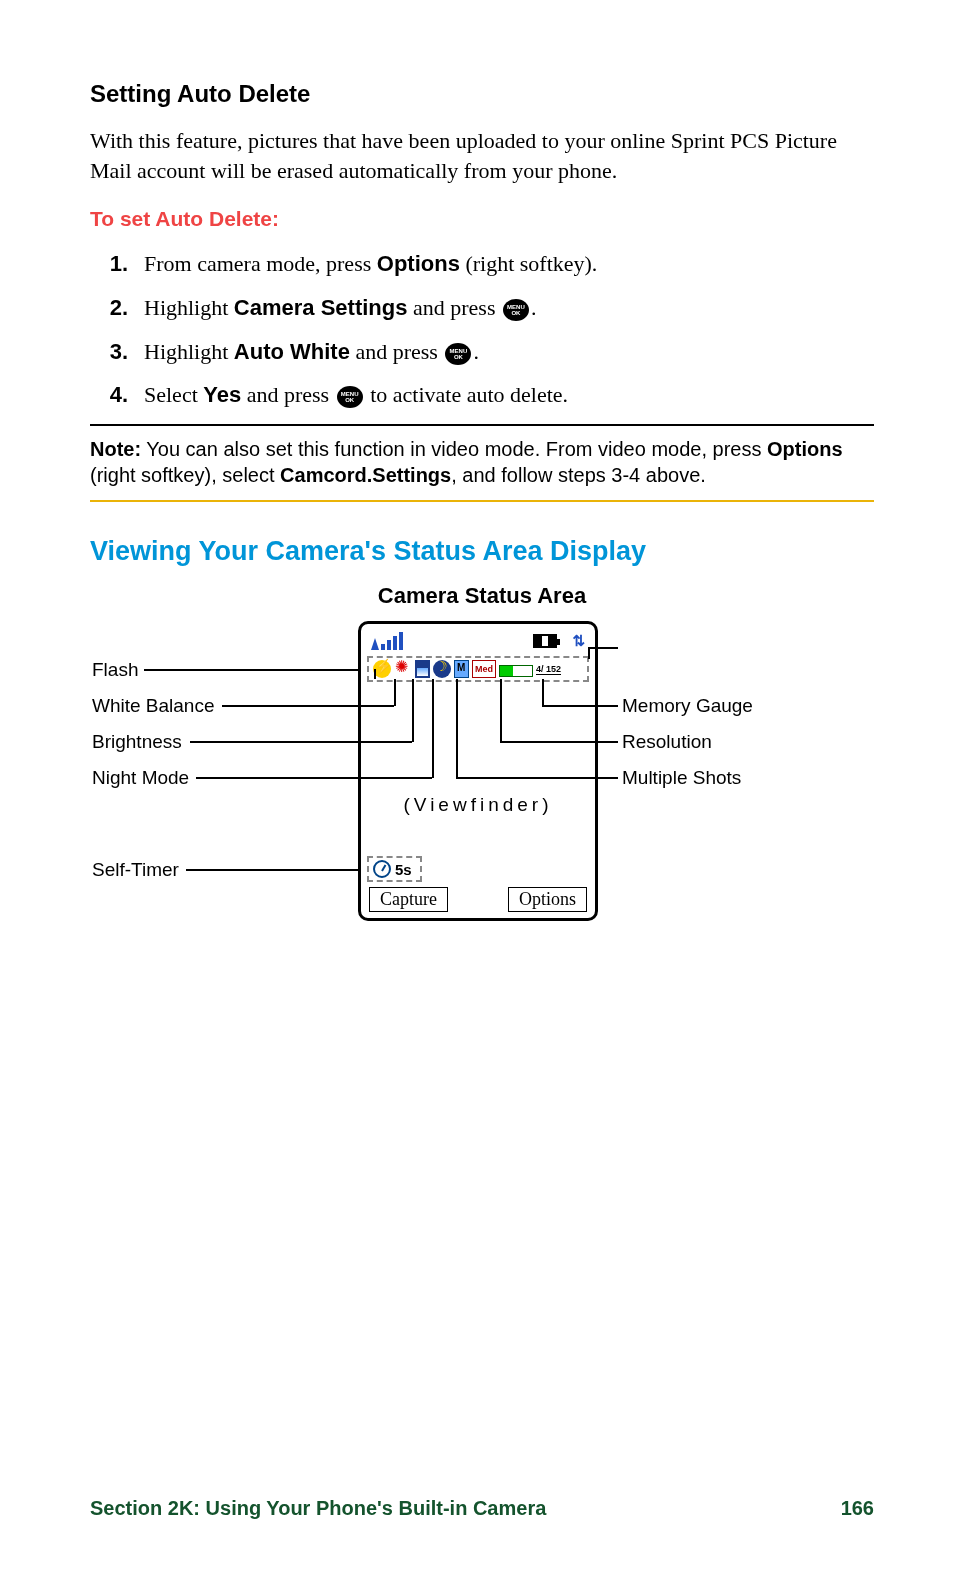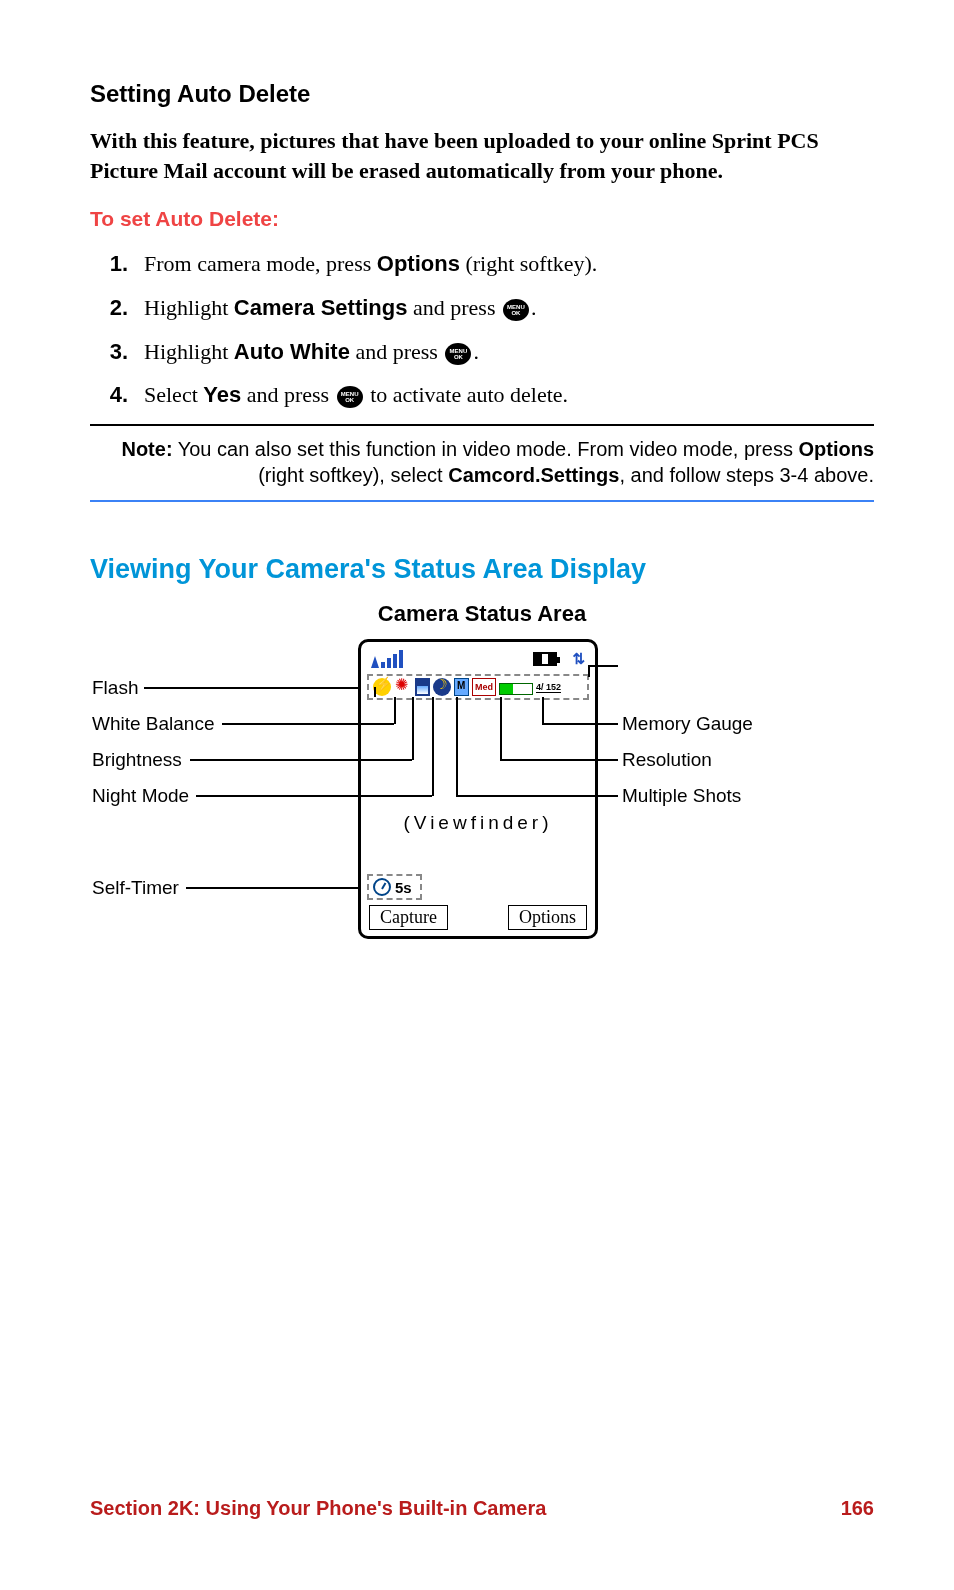--- a/index.html
+++ b/index.html
@@ -16,21 +16,20 @@
   h3.section-title {
     font-family: Arial, Helvetica, sans-serif;
     font-weight: bold;
     font-size: 24px;
     margin-bottom: 18px;
   }
   p.intro {
     font-size: 22px;
     line-height: 1.35;
     margin-bottom: 22px;
-    font-weight: bold;
   }
   p.subhead {
     font-family: Arial, Helvetica, sans-serif;
     font-weight: bold;
     color: #ef4444;
     font-size: 21px;
     margin-bottom: 18px;
   }
   ol.steps {
     list-style: none;
@@ -86,24 +85,23 @@
   }
   ul.sub li::before {
     content: "";
     position: absolute;
     left: 0; top: 10px;
     width: 8px; height: 8px;
     background: #0078c8;
   }
   .note-block {
     border-top: 2px solid #000;
-    border-bottom: 2px solid #3b82f6;
+    border-bottom: 2px solid #eab308;
     padding: 10px 0 12px 0;
-    margin: 6px 0 52px 0;
-    text-align: right;
+    margin: 6px 0 34px 0;
   }
   .note-block p {
     font-family: Arial, Helvetica, sans-serif;
     font-size: 20px;
     line-height: 1.3;
   }
   h2.blue-head {
     font-family: Arial, Helvetica, sans-serif;
     color: #0095d8;
     font-weight: bold;
@@ -252,21 +250,21 @@
   }
   .footer {
     position: absolute;
     bottom: 70px;
     left: 90px;
     right: 80px;
     display: flex;
     justify-content: space-between;
     font-family: Arial, Helvetica, sans-serif;
     font-weight: bold;
-    color: #b91c1c;
+    color: #14532d;
     font-size: 20px;
   }
 </style>
 </head>
 <body>
 
 <h3 class="section-title">Setting Auto Delete</h3>
 
 <p class="intro">With this feature, pictures that have been uploaded to your online Sprint PCS Picture Mail account will be erased automatically from your phone.</p>
 

